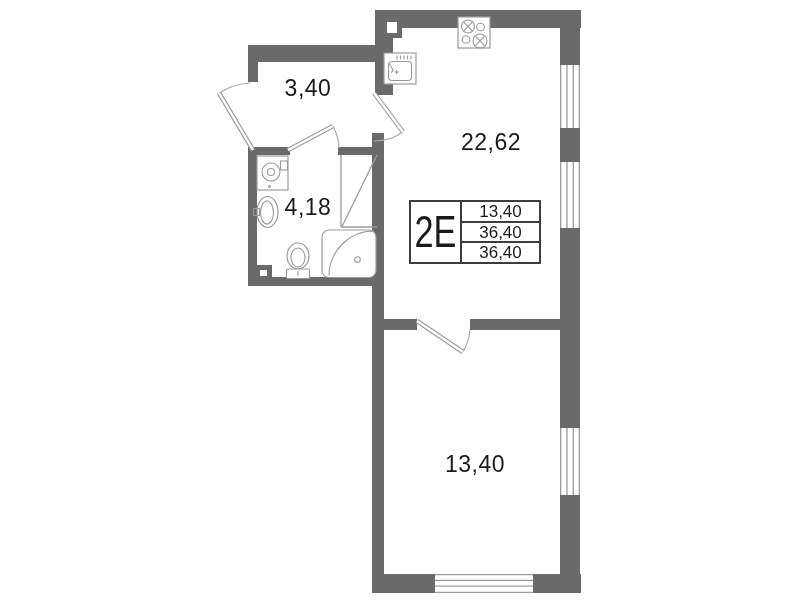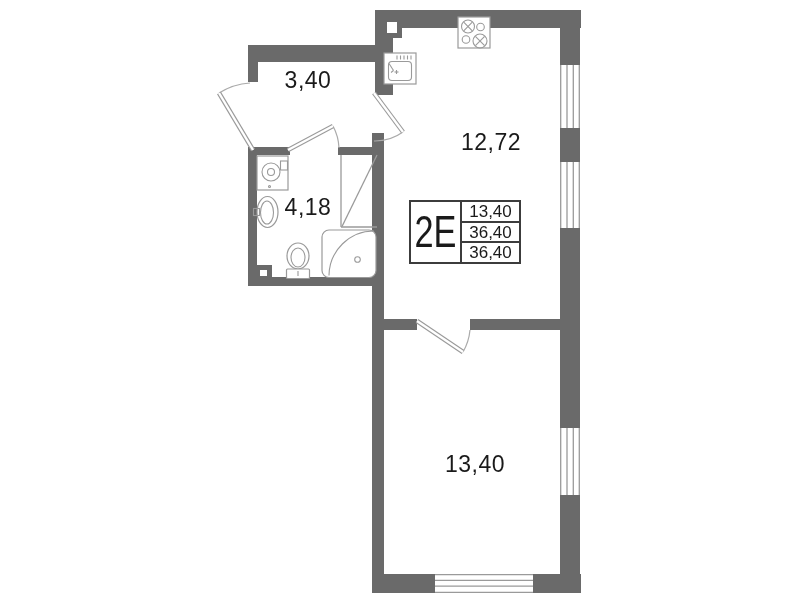--- a/index.html
+++ b/index.html
@@ -23,21 +23,21 @@
   .fixline{ stroke:var(--line); stroke-width:1.1; fill:none; }
   .leaf-outer { stroke:var(--line); stroke-width:4.6; fill:none; }
   .leaf-inner { stroke:#ffffff;     stroke-width:2.4; fill:none; }
   .arc    { stroke:var(--arc); stroke-width:1.2; fill:none; }
   .shaft  { fill:#ffffff; stroke:var(--wall); stroke-width:5; }
   .room-label {
     position:absolute; transform:translate(-50%,-50%);
     color:var(--text); font-size:23px; white-space:nowrap; letter-spacing:0.5px;
   }
   .unit-card {
-    position:absolute; left:409px; top:200px; width:112px; height:64px;
+    position:absolute; left:409px; top:200px; width:132px; height:64px;
     border:2px solid var(--card-border); box-sizing:border-box;
     display:flex; background:#ffffff;
   }
   .unit-type {
     width:49px; display:flex; align-items:center; justify-content:center;
     font-size:44px; color:var(--text); transform:scaleX(0.78); line-height:1;
   }
   .unit-rows { flex:1; border-left:2px solid var(--card-border); display:flex; flex-direction:column; }
   .unit-row {
     flex:1; display:flex; align-items:center; justify-content:center;
@@ -170,23 +170,23 @@
       <rect class="fixture" x="286.5" y="269" width="23" height="9.5" rx="1"></rect>
       <line class="fixline" x1="298" y1="271" x2="298" y2="276"></line>
     </g>
     <g>
       <rect class="fixture" x="322" y="230" width="54" height="47.5" rx="7"></rect>
       <path class="fixline" d="M329,275.5 A45,45 0 0 1 374,231"></path>
       <circle class="fixline" cx="357.5" cy="259.5" r="2.8"></circle>
     </g>
   </svg>
 
-  <div class="room-label" style="left:308px; top:80px">3,40</div>
+  <div class="room-label" style="left:308px; top:88px">3,40</div>
   <div class="room-label" style="left:308px; top:207px">4,18</div>
-  <div class="room-label" style="left:491px; top:142px">12,72</div>
+  <div class="room-label" style="left:491px; top:142px">22,62</div>
   <div class="room-label" style="left:475px; top:464px">13,40</div>
 
   <div class="unit-card">
     <div class="unit-type">2Е</div>
     <div class="unit-rows">
       <div class="unit-row">13,40</div>
       <div class="unit-row">36,40</div>
       <div class="unit-row">36,40</div>
     </div>
   </div>

